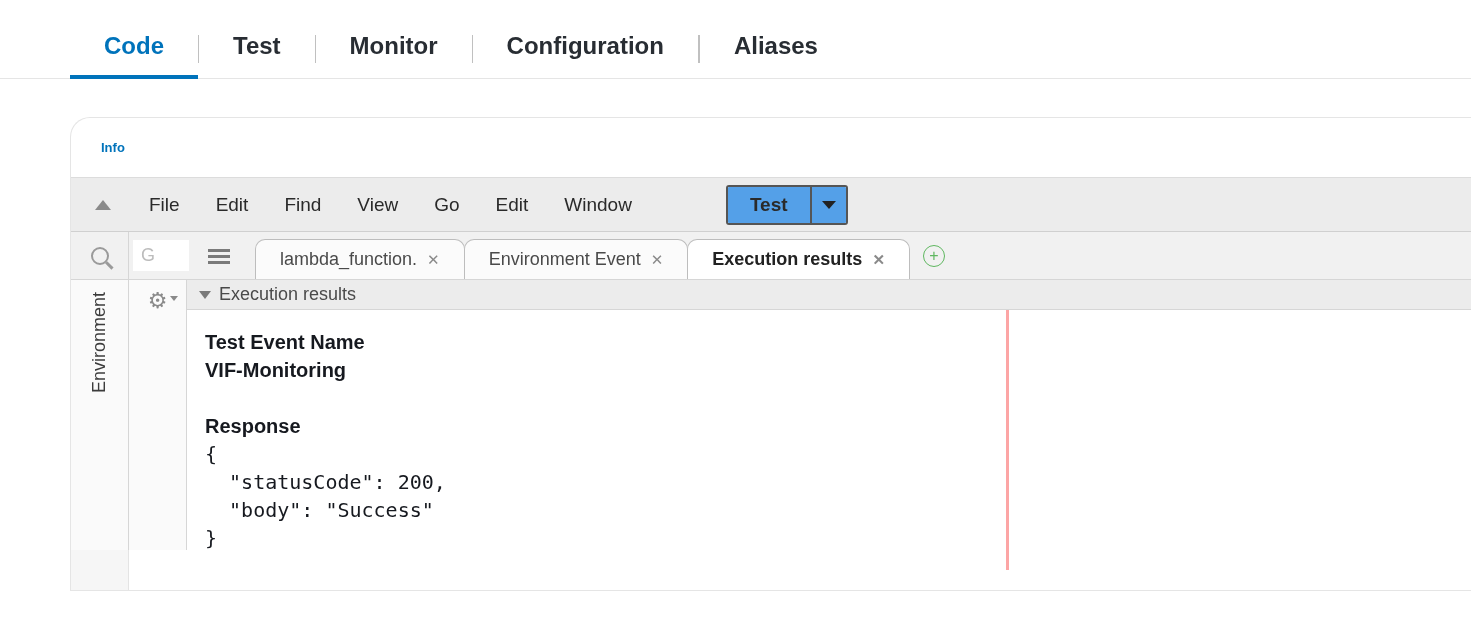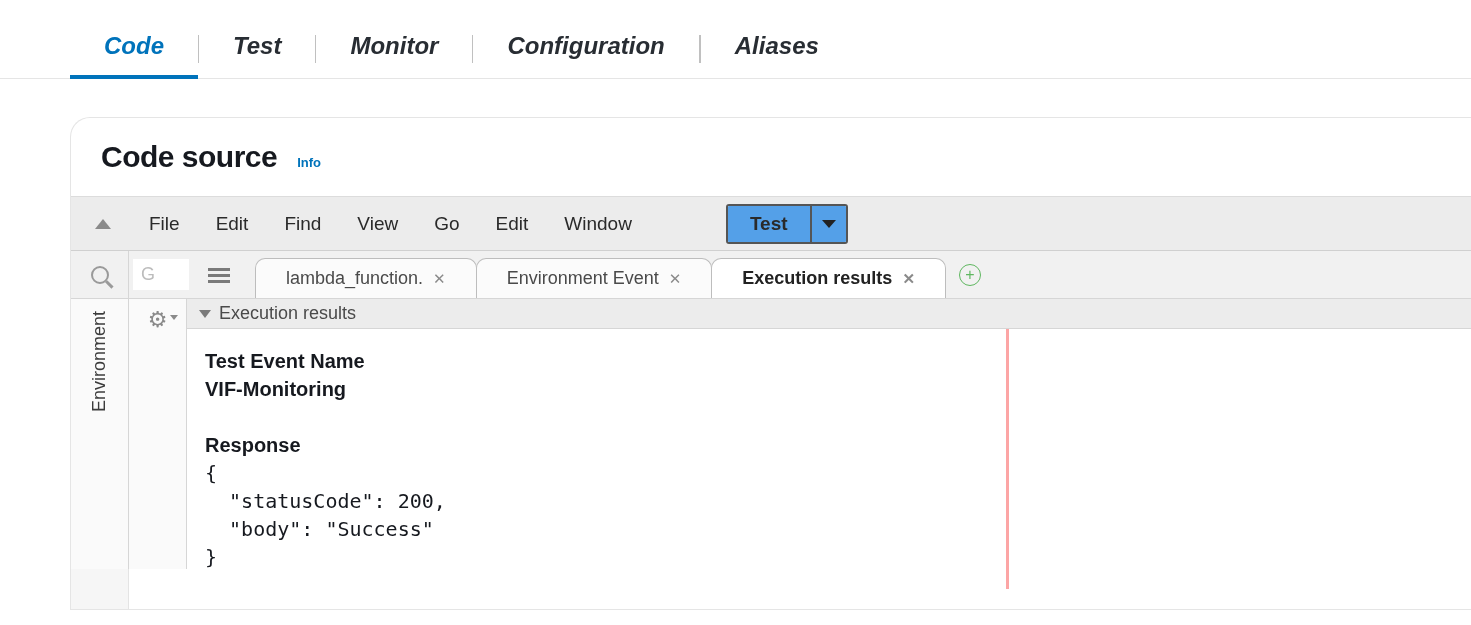--- a/index.html
+++ b/index.html
@@ -11,21 +11,20 @@
     background: #ffffff;
     width: 1471px;
   }
 
   
   .top-tabs {
     display: flex;
     align-items: center;
     padding: 20px 62px 0 70px;
     border-bottom: 1px solid #e5e5e5;
-    font-style: italic;
   }
   .top-tab {
     font-size: 24px;
     font-weight: 700;
     color: #282d33;
     padding: 12px 34px 18px 34px;
     cursor: pointer;
     position: relative;
   }
   .top-tab.active {
@@ -194,21 +193,21 @@
     gap: 0;
     padding-left: 10px;
     flex: 1;
     position: relative;
   }
   .file-tab {
     display: flex;
     align-items: center;
     gap: 6px;
     height: 40px;
-    padding: 0 30px;
+    padding: 0 24px;
     border: 1px solid #bdbdbd;
     border-bottom: none;
     border-top-left-radius: 10px;
     border-top-right-radius: 10px;
     background: #fbfbfb;
     font-size: 18px;
     color: #4a4a4a;
     margin-right: -1px;
     cursor: pointer;
   }
@@ -339,21 +338,20 @@
   <div class="top-tab">Monitor</div>
   <div class="tab-divider"></div>
   <div class="top-tab">Configuration</div>
   <div class="tab-divider"></div>
   <div class="tab-divider"></div>
   <div class="top-tab">Aliases</div>
 </div>
 
 <div class="code-panel">
   <div class="panel-header">
-    <span class="panel-title">Code source</span>
     <span class="info-link">Info</span>
   </div>
 
   <div class="editor">
 
     <div class="menu-bar">
       <div class="menu-collapse"></div>
       <div class="menu-item">File</div>
       <div class="menu-item">Edit</div>
       <div class="menu-item">Find</div>

